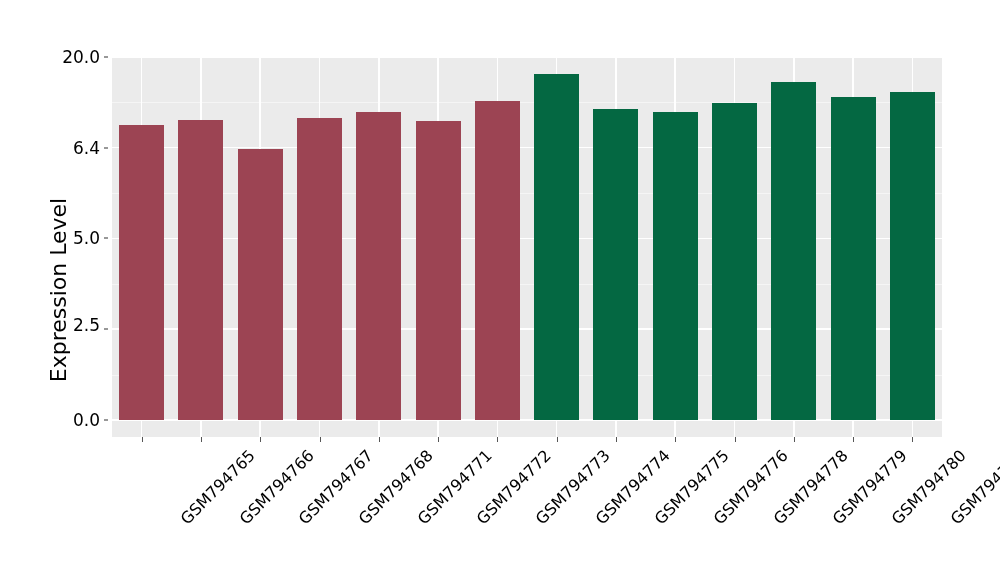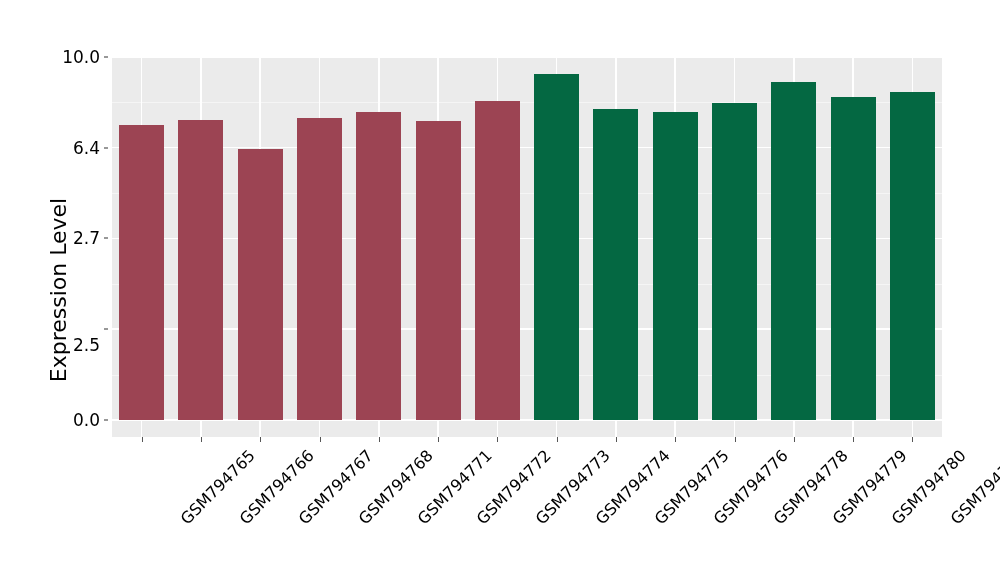--- a/index.html
+++ b/index.html
@@ -126,27 +126,27 @@
 </head>
 <body>
 
 <div id="chart-root">
 
   <div class="y-axis-title">Expression Level</div>
 
   <div class="y-tick-wrap" id="y-ticks">
       <div class="y-tick-label" style="top: 420px;">0.0</div>
       <div class="y-tick-mark" style="top: 420px;"></div>
-      <div class="y-tick-label" style="top: 345px;">2.5</div>
+      <div class="y-tick-label" style="top: 325px;">2.5</div>
       <div class="y-tick-mark" style="top: 329.175px;"></div>
-      <div class="y-tick-label" style="top: 238.35px;">2.7</div>
+      <div class="y-tick-label" style="top: 238.35px;">5.0</div>
       <div class="y-tick-mark" style="top: 238.35px;"></div>
       <div class="y-tick-label" style="top: 147.525px;">6.4</div>
       <div class="y-tick-mark" style="top: 147.525px;"></div>
-      <div class="y-tick-label" style="top: 56.7px;">10.0</div>
+      <div class="y-tick-label" style="top: 56.7px;">20.0</div>
       <div class="y-tick-mark" style="top: 56.7px;"></div>
     </div>
 
   <div id="panel">
       <div class="grid-minor-h" style="top: 318.587px;"></div>
       <div class="grid-minor-h" style="top: 227.762px;"></div>
       <div class="grid-minor-h" style="top: 136.938px;"></div>
       <div class="grid-minor-h" style="top: 46.1125px;"></div>
       <div class="grid-major-h" style="top: 363.2px;"></div>
       <div class="grid-major-h" style="top: 272.375px;"></div>

